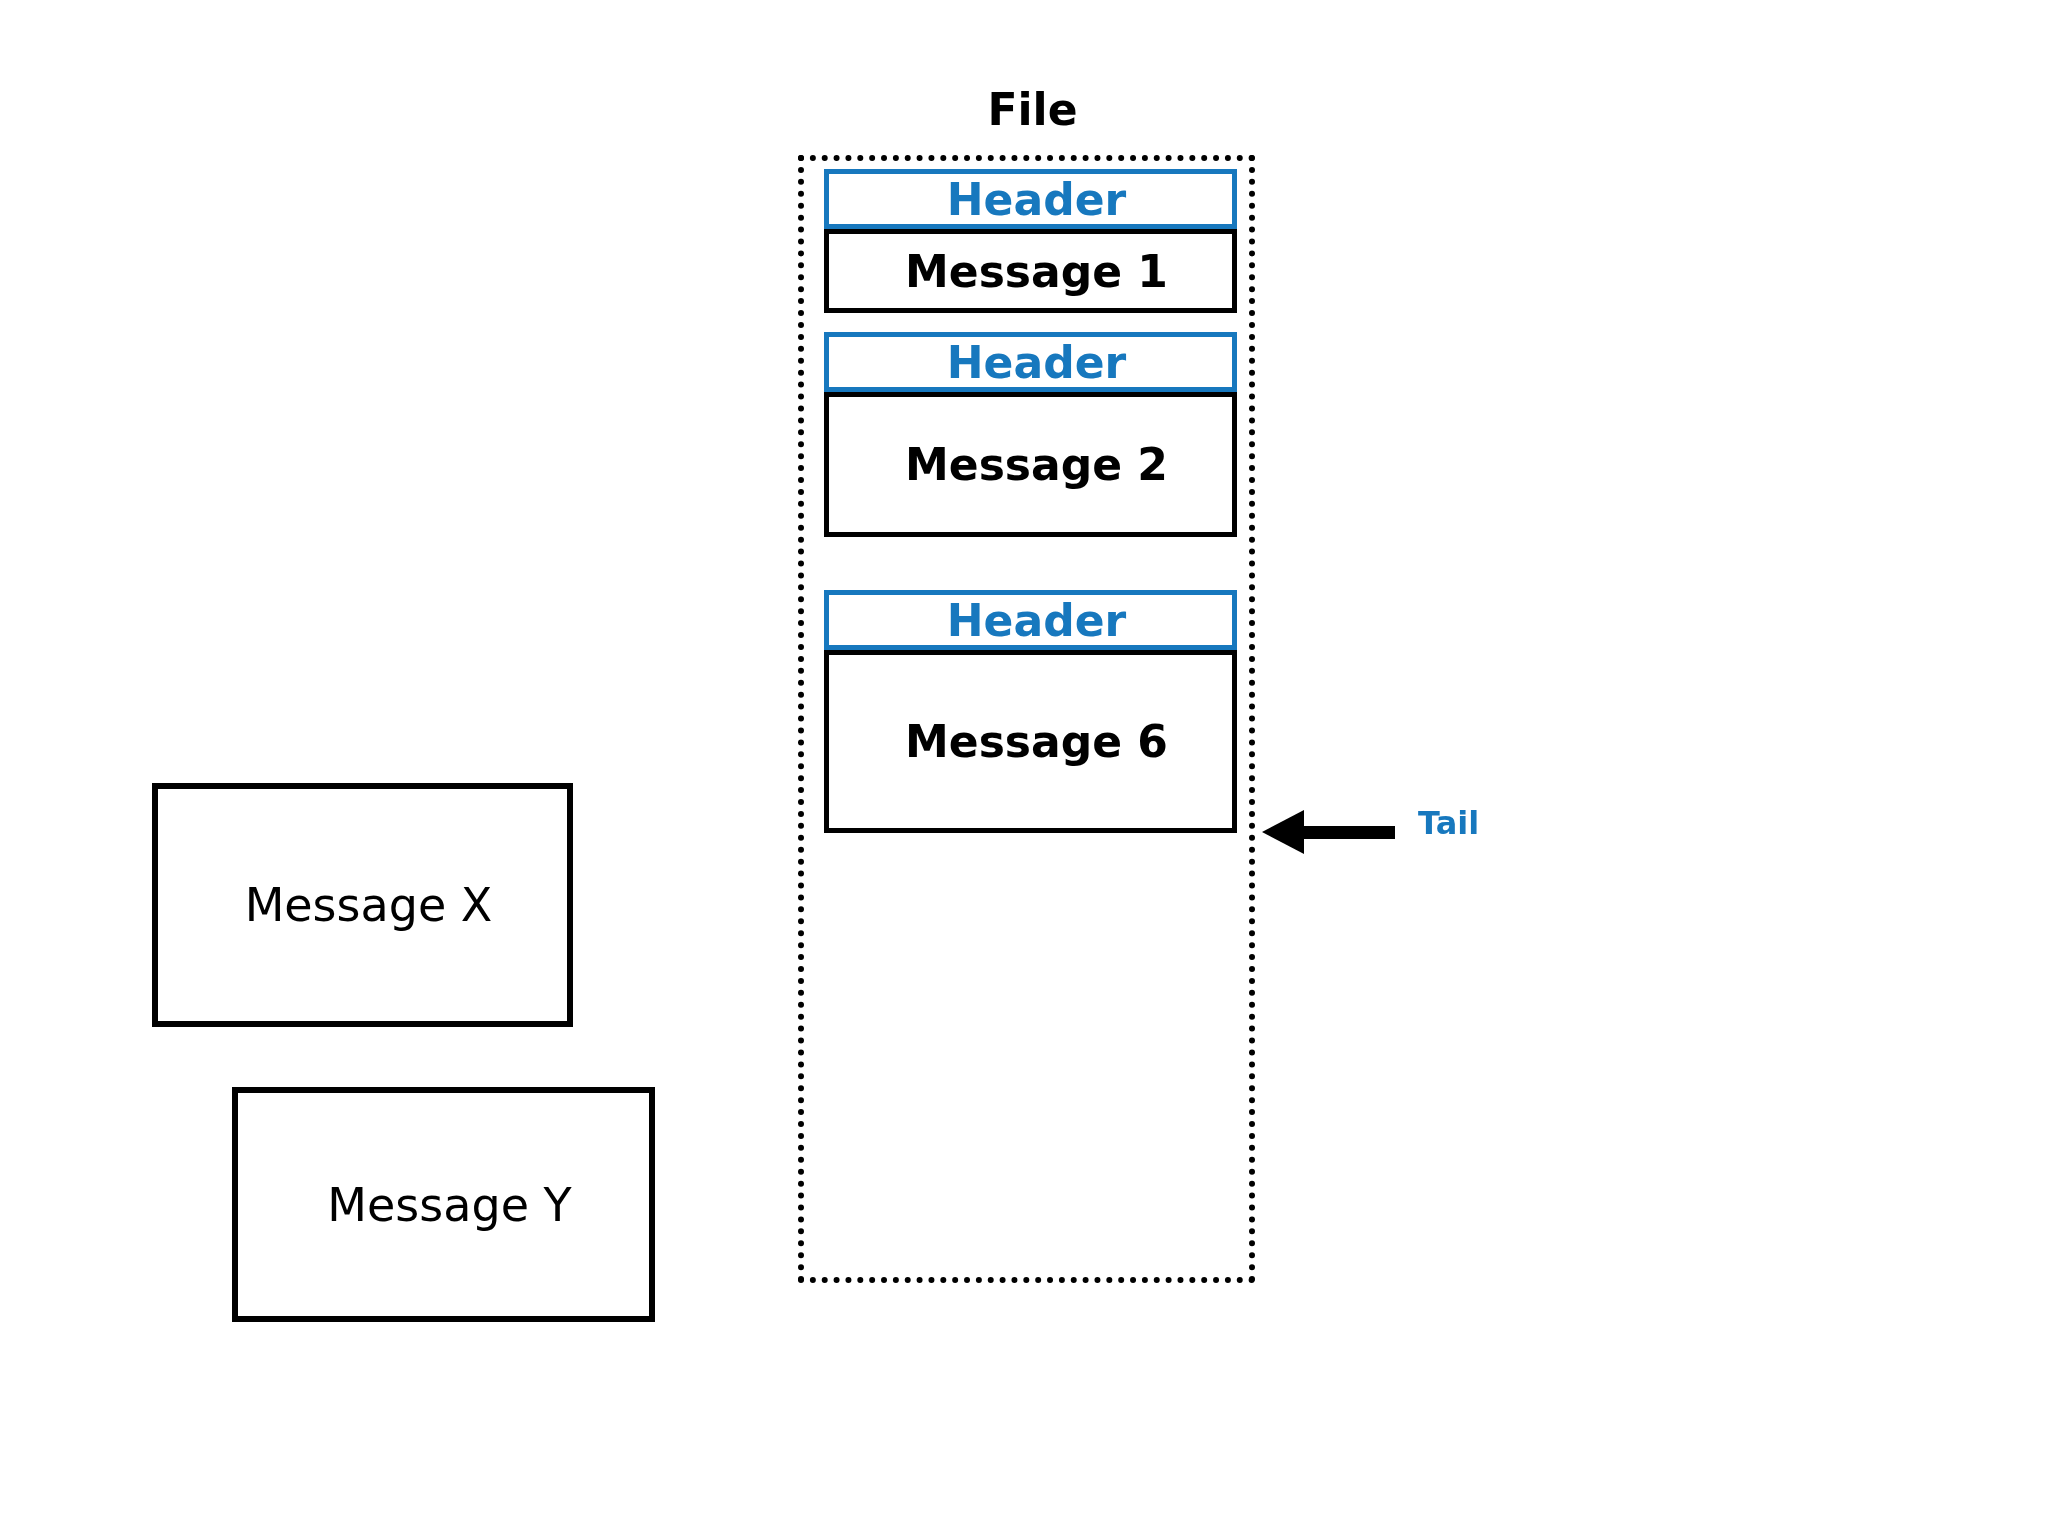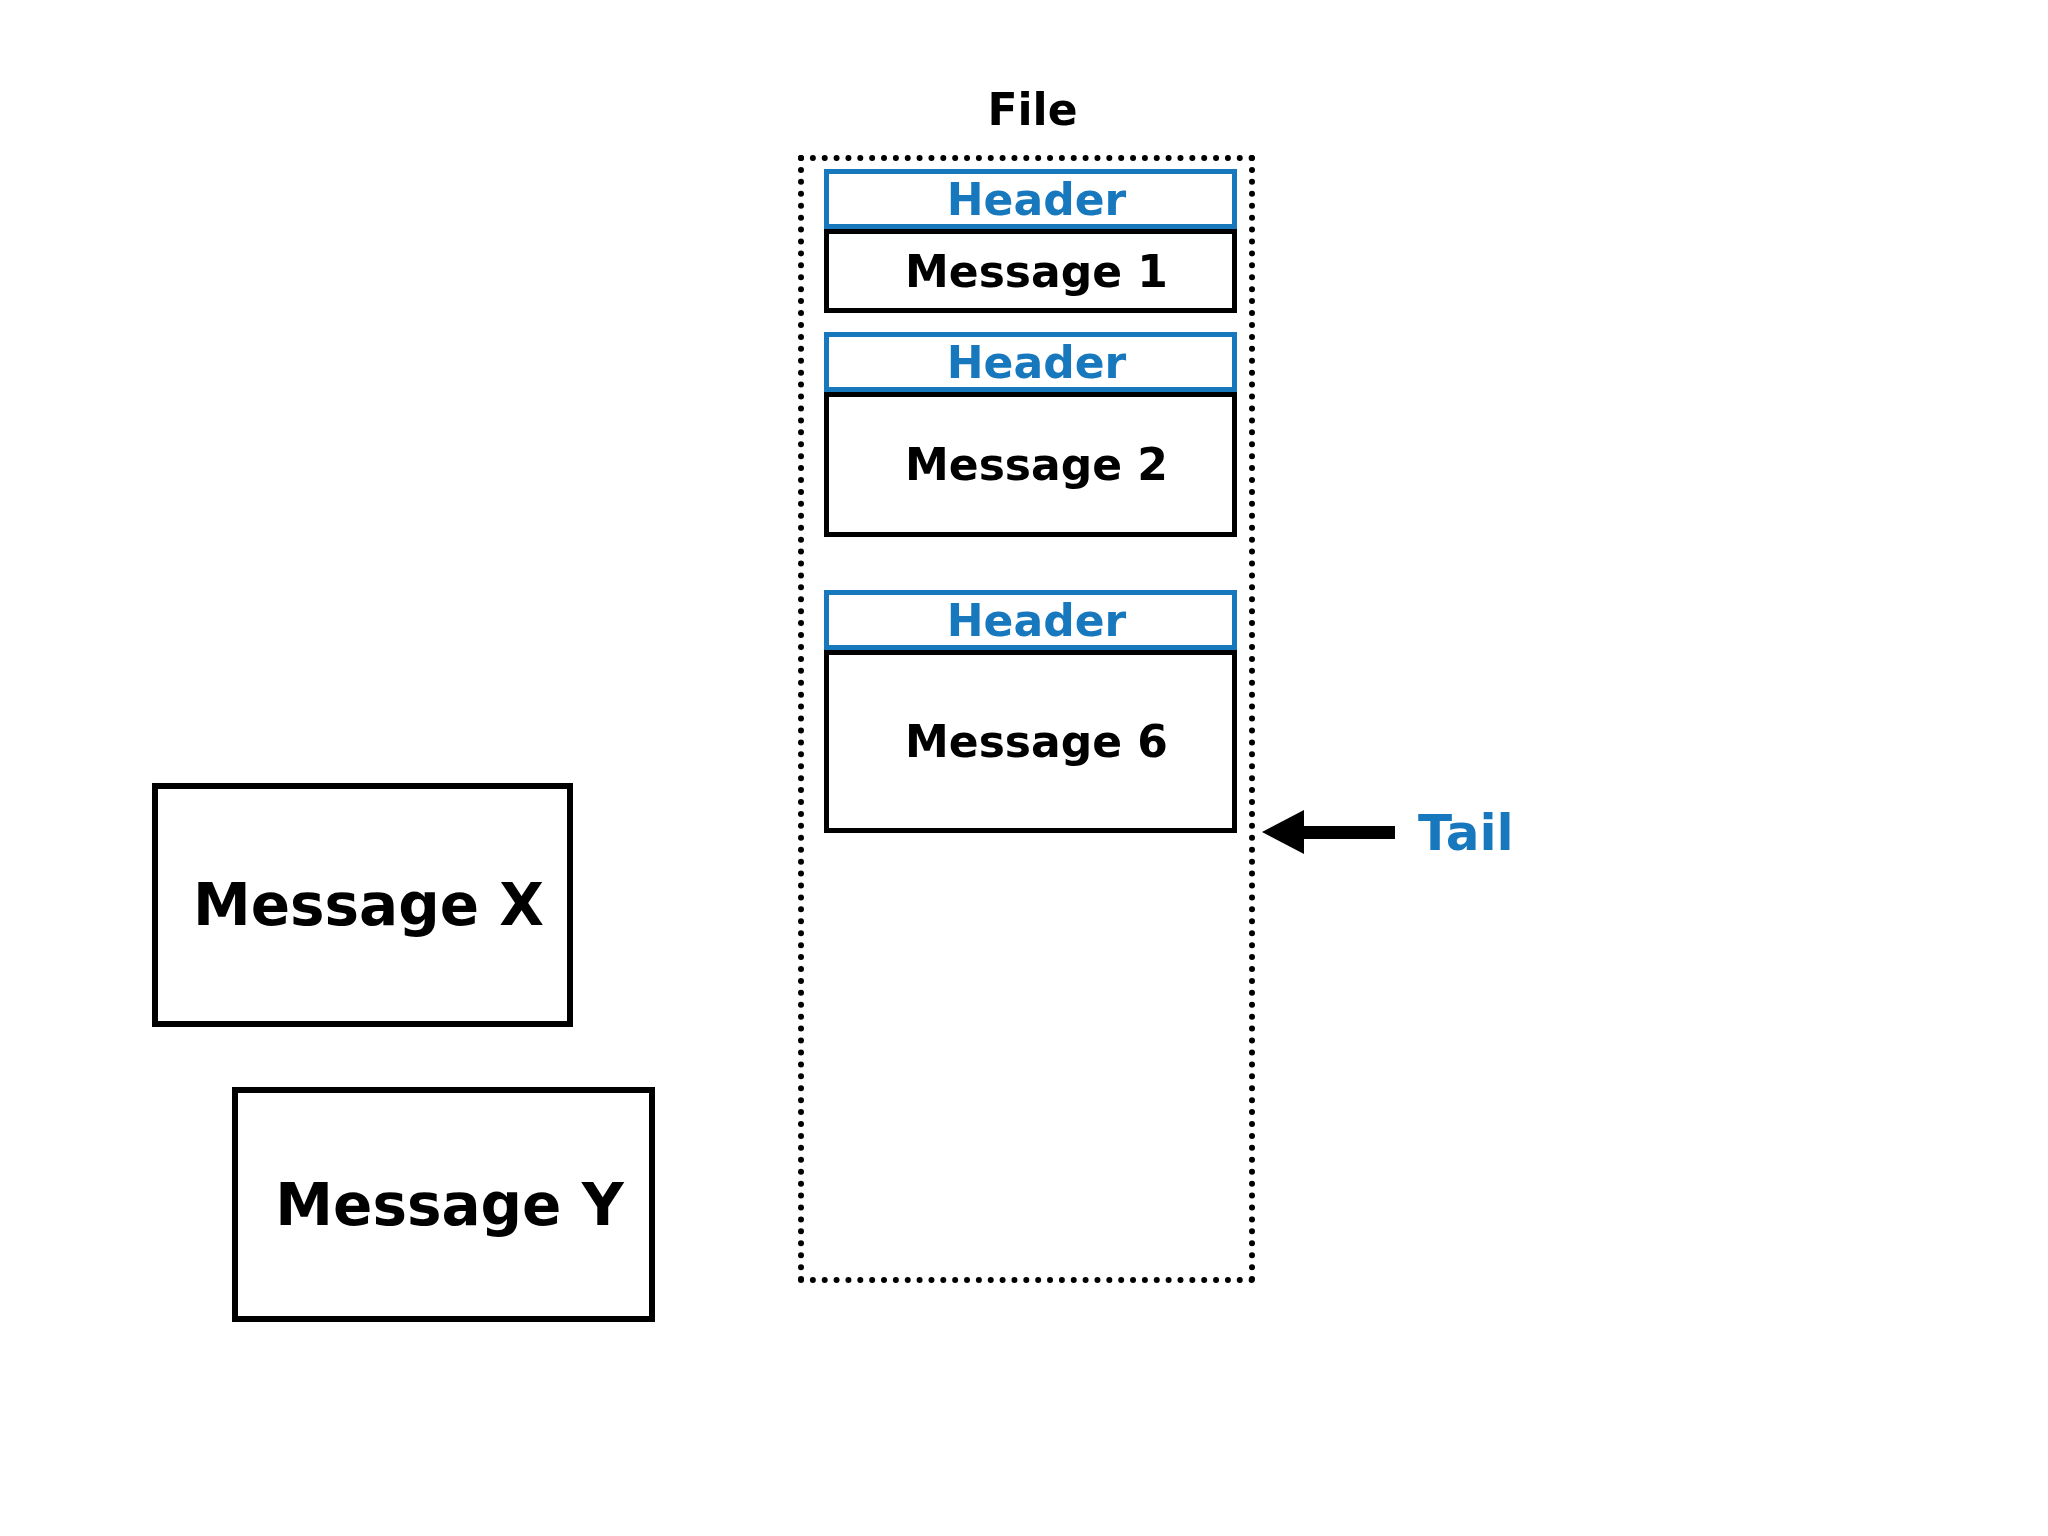--- a/index.html
+++ b/index.html
@@ -90,35 +90,35 @@
     left: 1290px;
     top: 826px;
     width: 105px;
     height: 13px;
     background: var(--line);
   }
   .tail-label {
     position: absolute;
     left: 1406px;
     top: 806px;
-    font-size: 50px;
+    font-size: 32px;
     font-weight: bold;
     color: var(--accent);
     line-height: 1.1;
   }
 
   .external-box {
     position: absolute;
     border: 6px solid var(--line);
     background: var(--bg);
     display: flex;
     align-items: center;
     justify-content: center;
-    font-size: 58px;
-    font-weight: bold;
+    font-size: 46px;
+    font-weight: normal;
     color: var(--line);
   }
   .msg-x { left: 152px; top: 783px; width: 421px; height: 244px; }
   .msg-y { left: 232px; top: 1087px; width: 423px; height: 235px; text-align: center; }
 </style>
 </head>
 <body>
 
 <div class="canvas">
 

